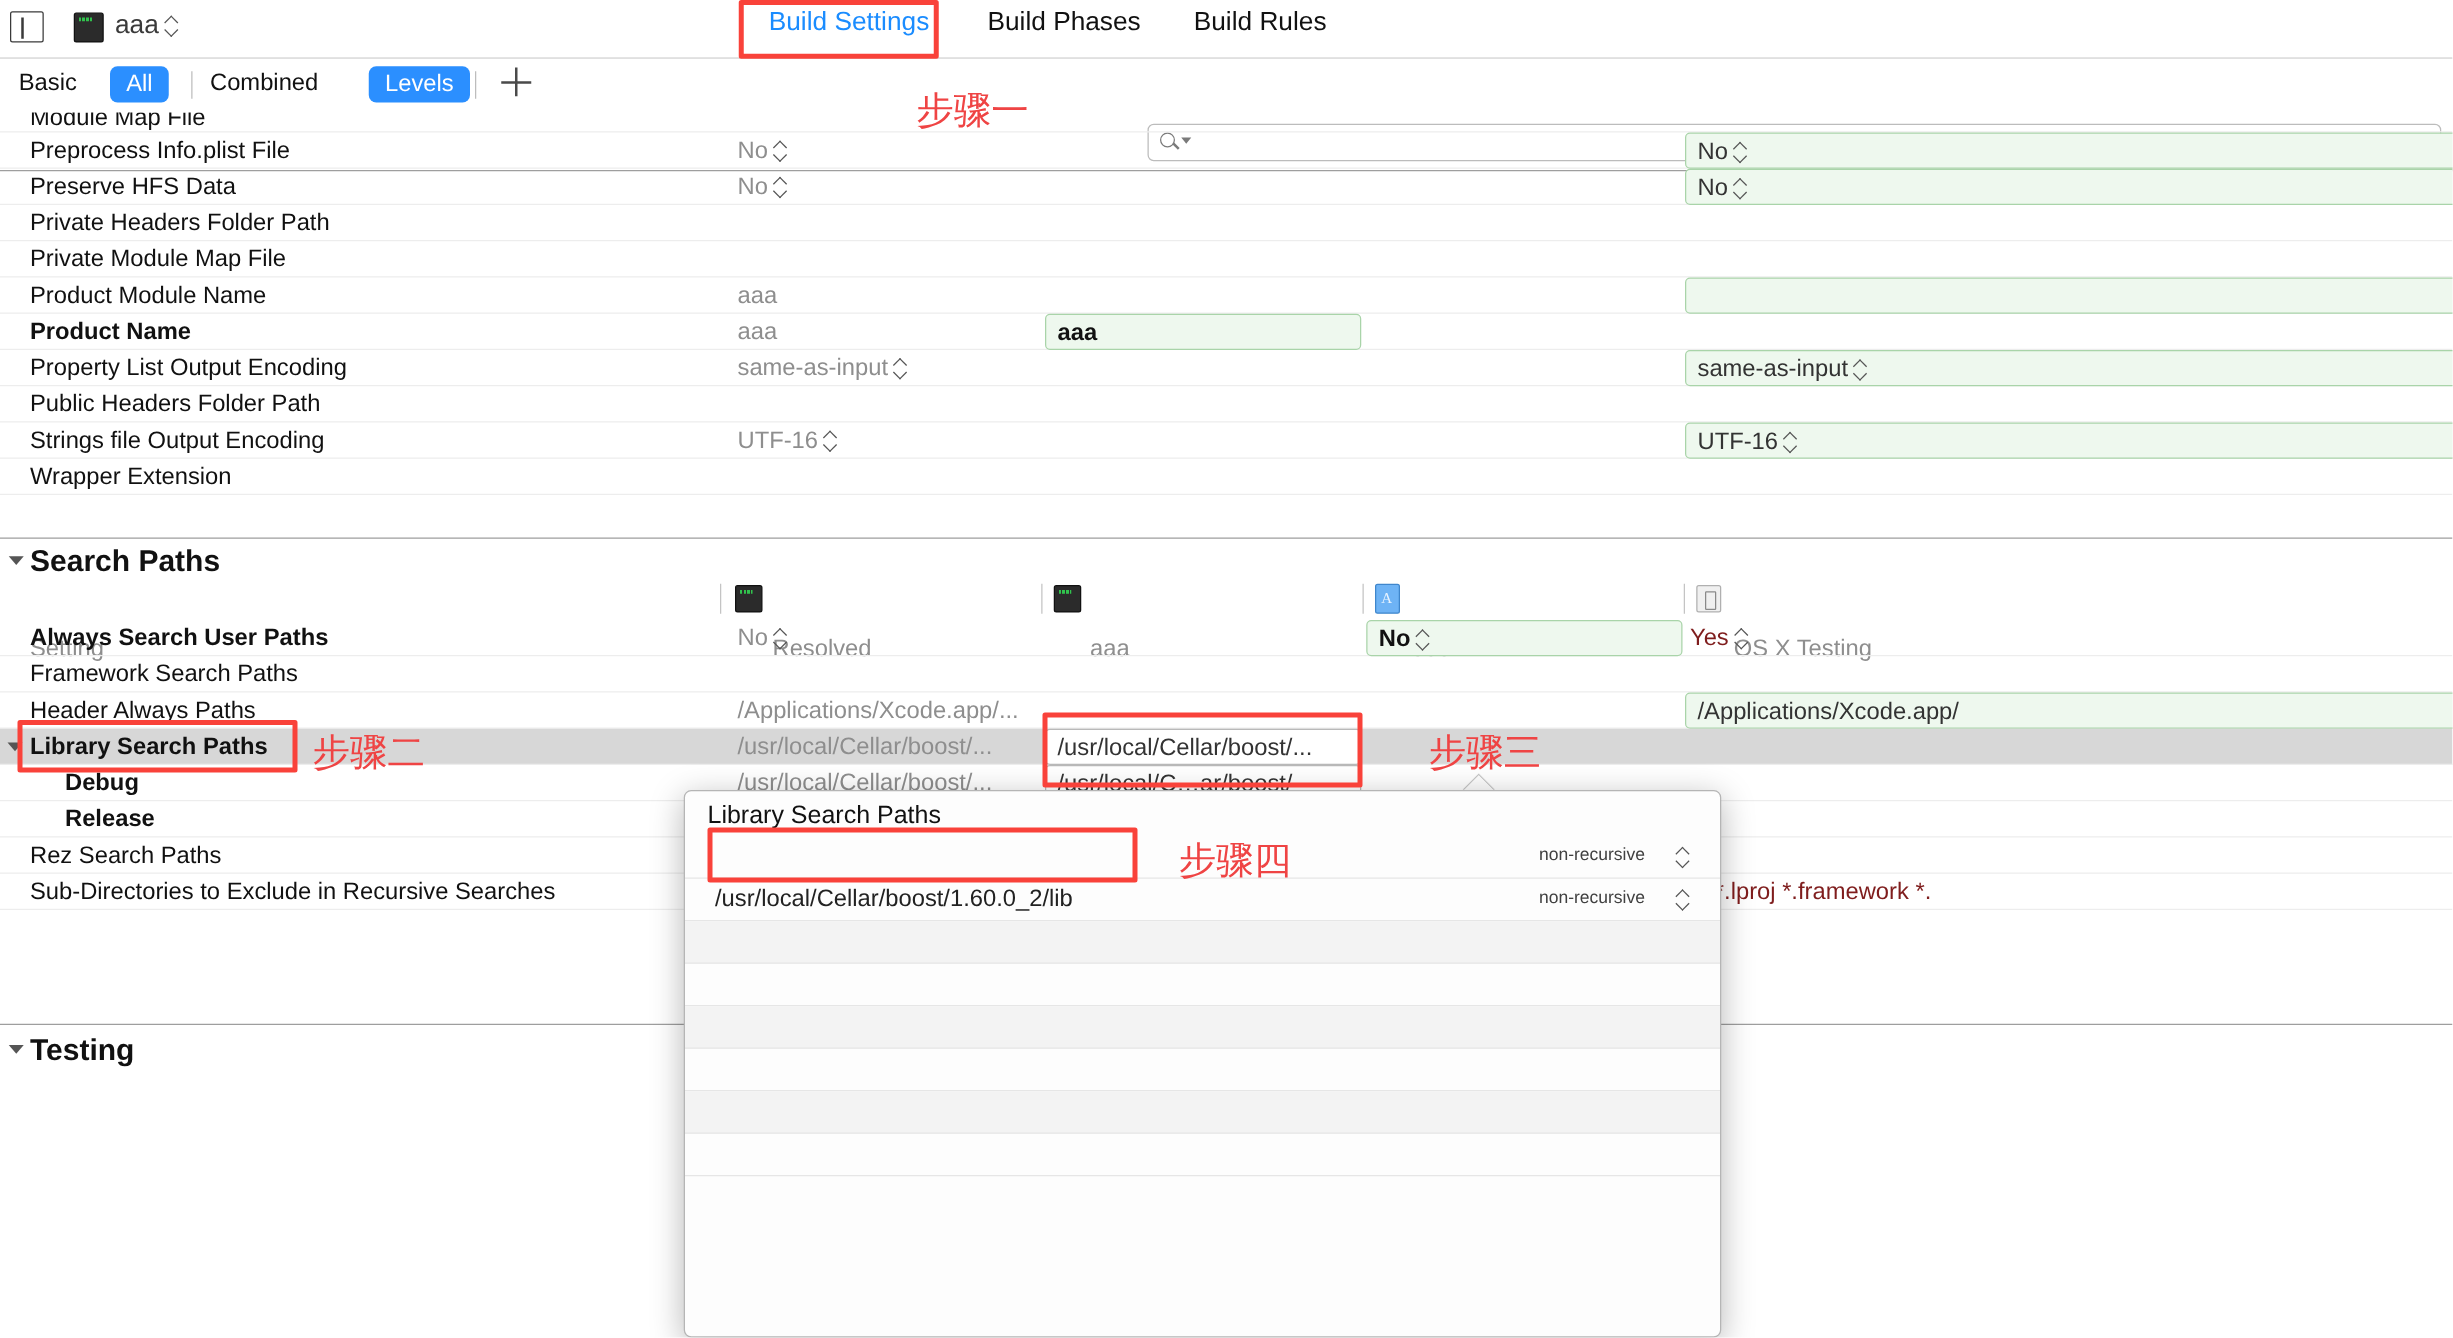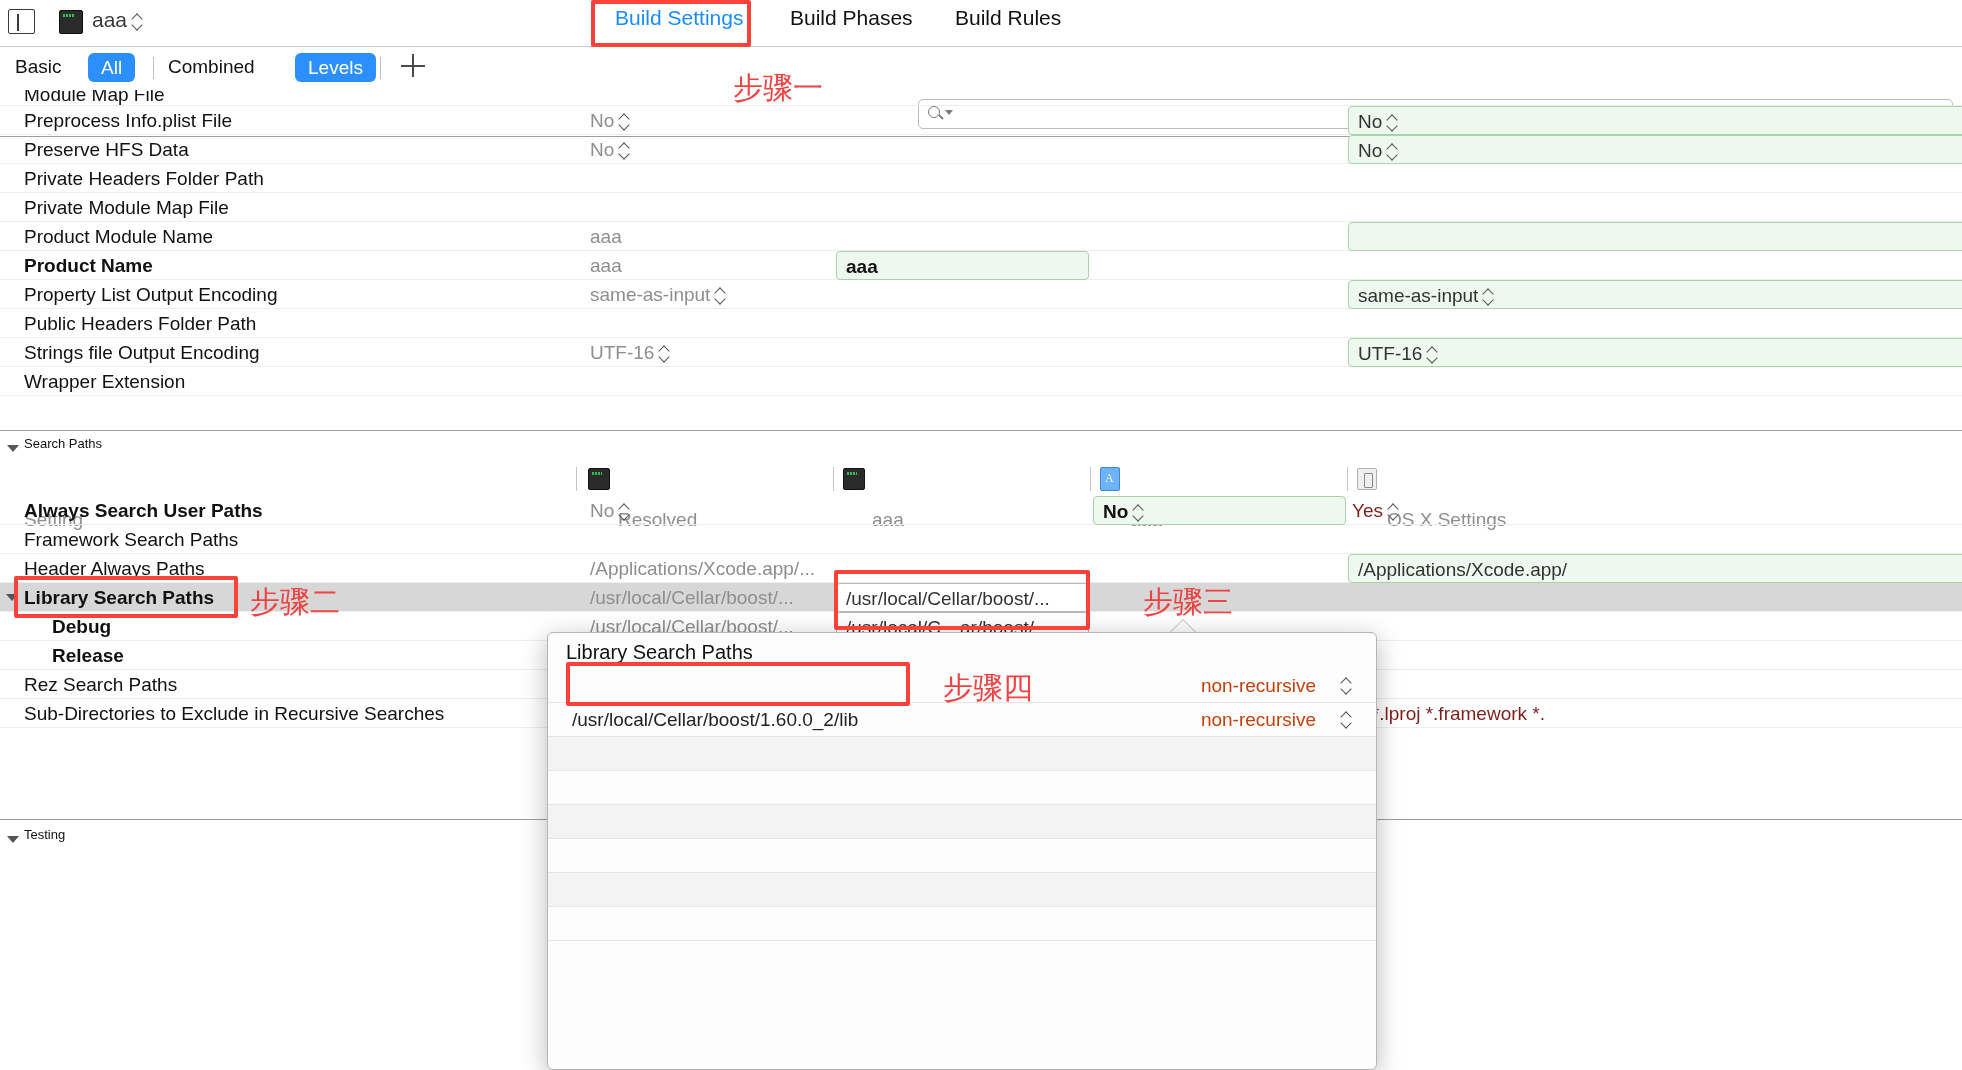--- a/index.html
+++ b/index.html
@@ -181,21 +181,21 @@
   }
   .icon-osx::after {
     content:''; position:absolute; left:6px; top:4px; width:7px; height:13px;
     border:1.4px solid #8a8a8a; border-radius:1px;
   }
 
   .section-hdr {
     position:absolute; left:0; width:1962px; height:32px;
   }
   .section-hdr .s-label {
-    position:absolute; left:24px; top:4px; font-size:13px; font-weight:normal; color:#111;
+    position:absolute; left:24px; top:4px; font-size:24px; font-weight:bold; color:#111;
   }
   .section-hdr .s-tri {
     position:absolute; left:7px; top:13px; width:0; height:0;
     border-left:6px solid transparent; border-right:6px solid transparent;
     border-top:7px solid #555;
   }
 
   
   .popup {
     position:absolute; left:547px; top:632px; width:830px; height:438px;
@@ -216,21 +216,21 @@
   .popup-row {
     position:absolute; left:0; width:830px; height:34px;
     border-bottom:1px solid #e6e6e6;
   }
   .popup-row.alt { background:#f3f3f3; }
   .popup-row .p-path {
     position:absolute; left:24px; top:6px; font-size:19px; color:#222;
     white-space:nowrap;
   }
   .popup-row .p-mode {
-    position:absolute; right:62px; top:6px; font-size:19px; color:#c2410c;
+    position:absolute; right:62px; top:6px; font-size:14px; color:#404040;
   }
   .popup-row .p-chev {
     position:absolute; right:26px; top:8px;
   }
 
   
   .redbox {
     position:absolute; border:4px solid #f9423a; border-radius:2px;
     pointer-events:none;
   }
@@ -360,21 +360,21 @@
         <div class="dots"></div>
       </div>
       <div class="h-label" style="left:872px;">aaa</div>
 
       <div class="h-sep" style="left:1090px;"></div>
       <div class="icon-project" style="left:1100px;"></div>
       <div class="h-label" style="left:1130px;">aaa</div>
 
       <div class="h-sep" style="left:1347px;"></div>
       <div class="icon-osx" style="left:1357px;"></div>
-      <div class="h-label" style="left:1387px;">OS X Settings</div>
+      <div class="h-label" style="left:1387px;">OS X Testing</div>
     </div>
 
     <div class="row" style="top:406px;">
       <div class="cell-setting bold">Always Search User Paths</div>
       <div class="v-resolved"><span>No</span><span class="chev-updown"></span></div>
       <div class="editbox" style="left:1093px; width:253px; top:0px;"><span>No</span><span class="chev-updown"></span></div>
       <div class="v-default"><span>Yes</span><span class="chev-updown"></span></div>
     </div>
 
     <div class="row" style="top:435px;">

